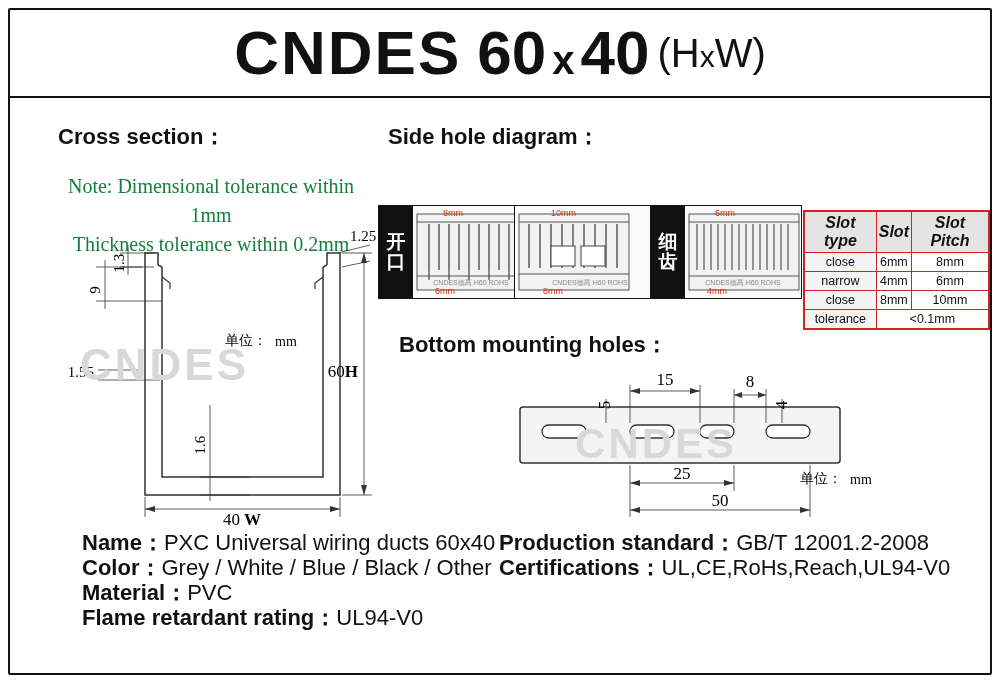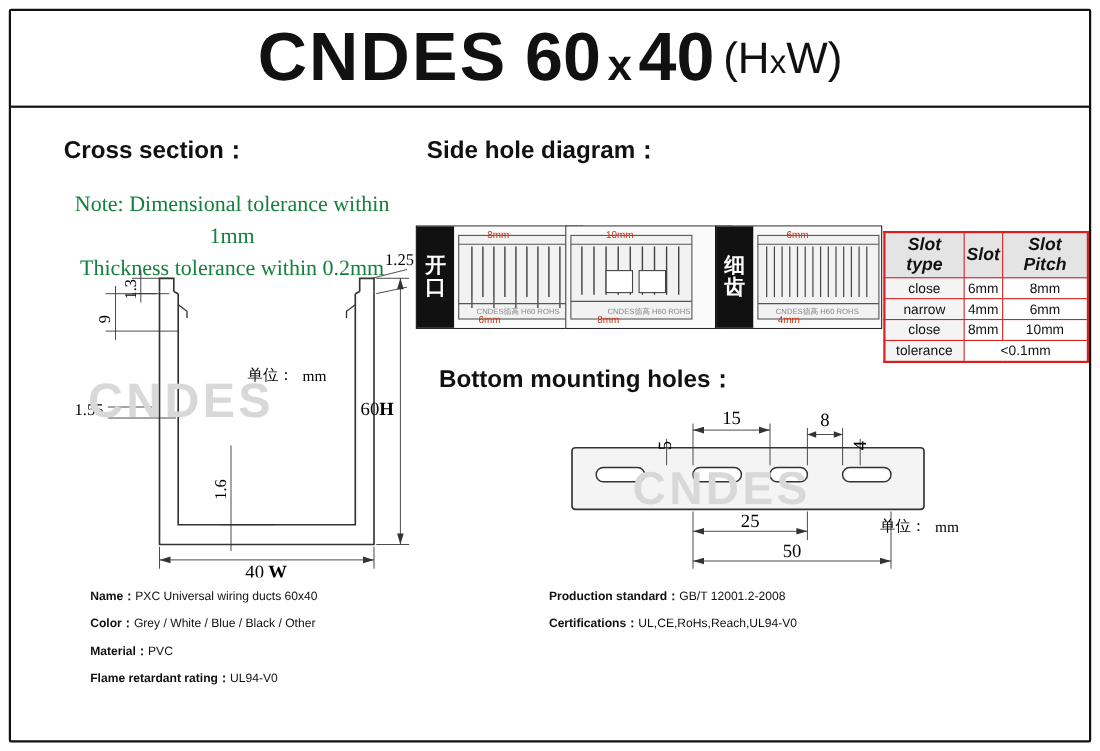--- a/index.html
+++ b/index.html
@@ -77,21 +77,21 @@
   }
   .slot-table th,.slot-table td{
     border:1px solid #d42020;text-align:center;padding:2px 2px;
     font-weight:normal;color:#111;
   }
   .slot-table th{background:#e4e4e4;font-weight:bold;font-size:16px;font-style:italic;}
   .slot-table td.first{background:#f4f4f4;}
   
   .bm-wrap{position:absolute;left:500px;top:355px;width:430px;height:170px;}
   
-  .specs{position:absolute;font-size:11px;line-height:25px;}
+  .specs{position:absolute;font-size:22px;line-height:25px;}
   .specs .lbl{font-weight:bold;}
   .specs .val{font-weight:normal;}
   .specs div{white-space:nowrap;}
   svg{display:block;}
   text{font-family:"Liberation Serif", serif;}
 </style>
 </head>
 <body>
 
 <div class="sheet">

